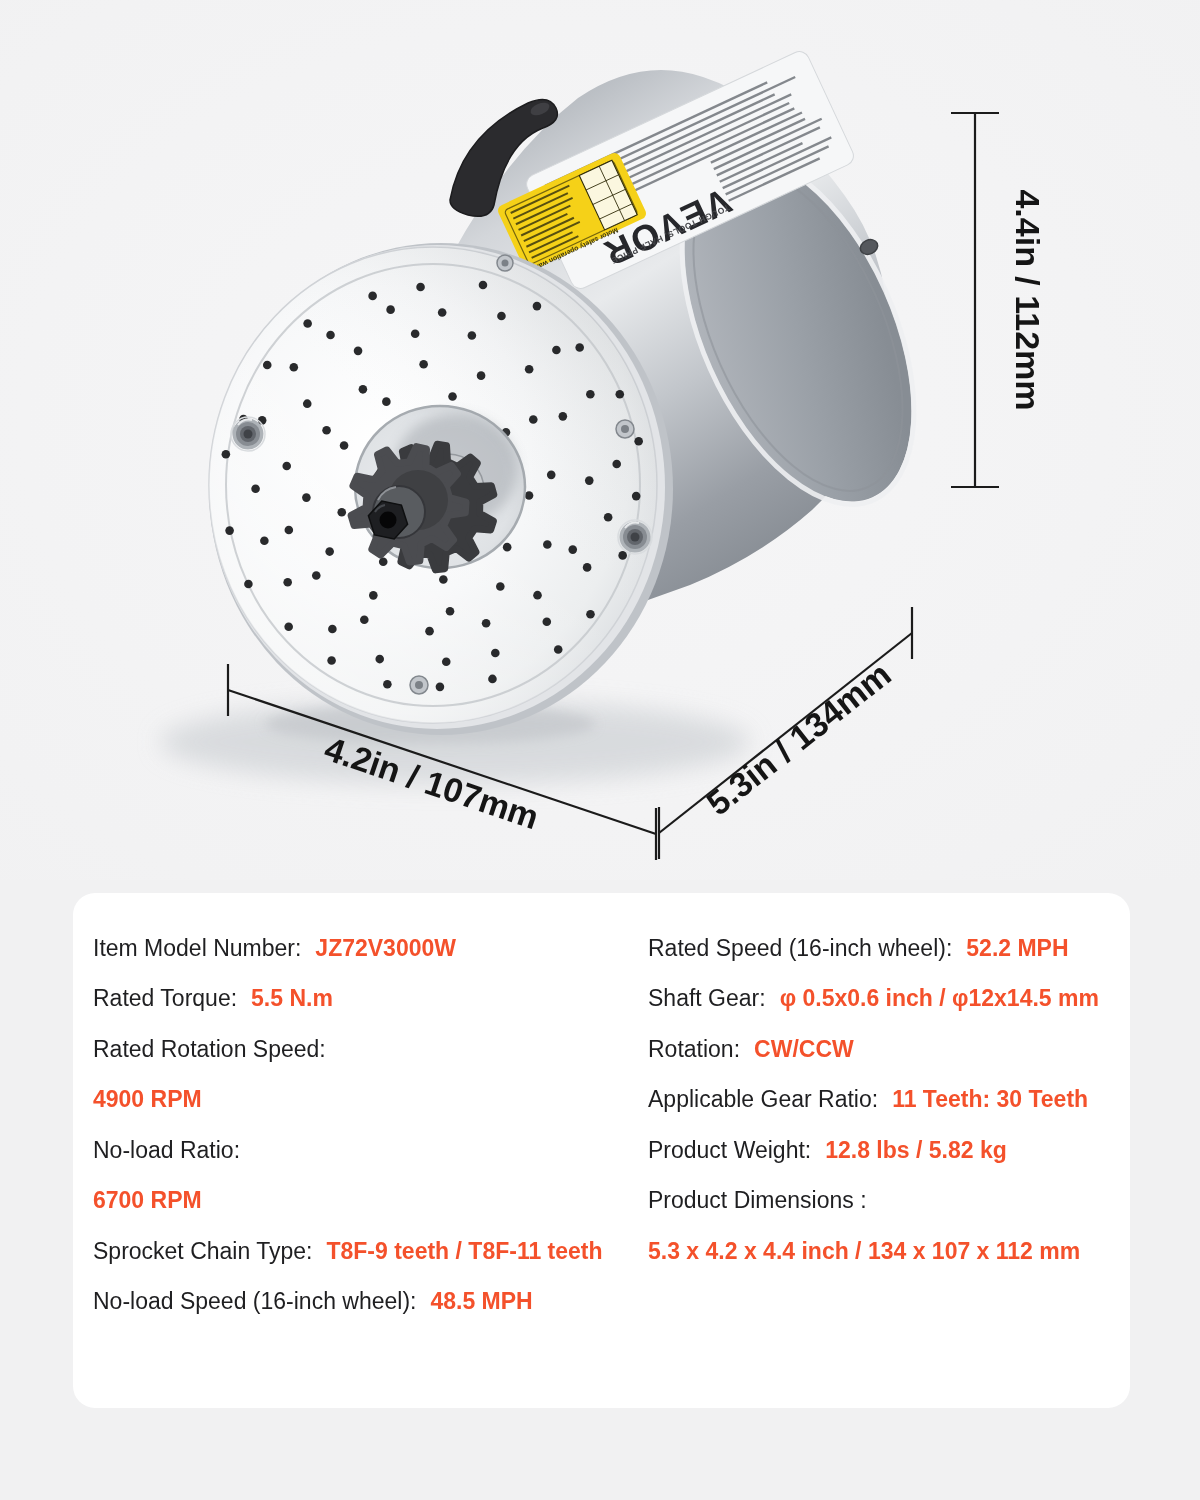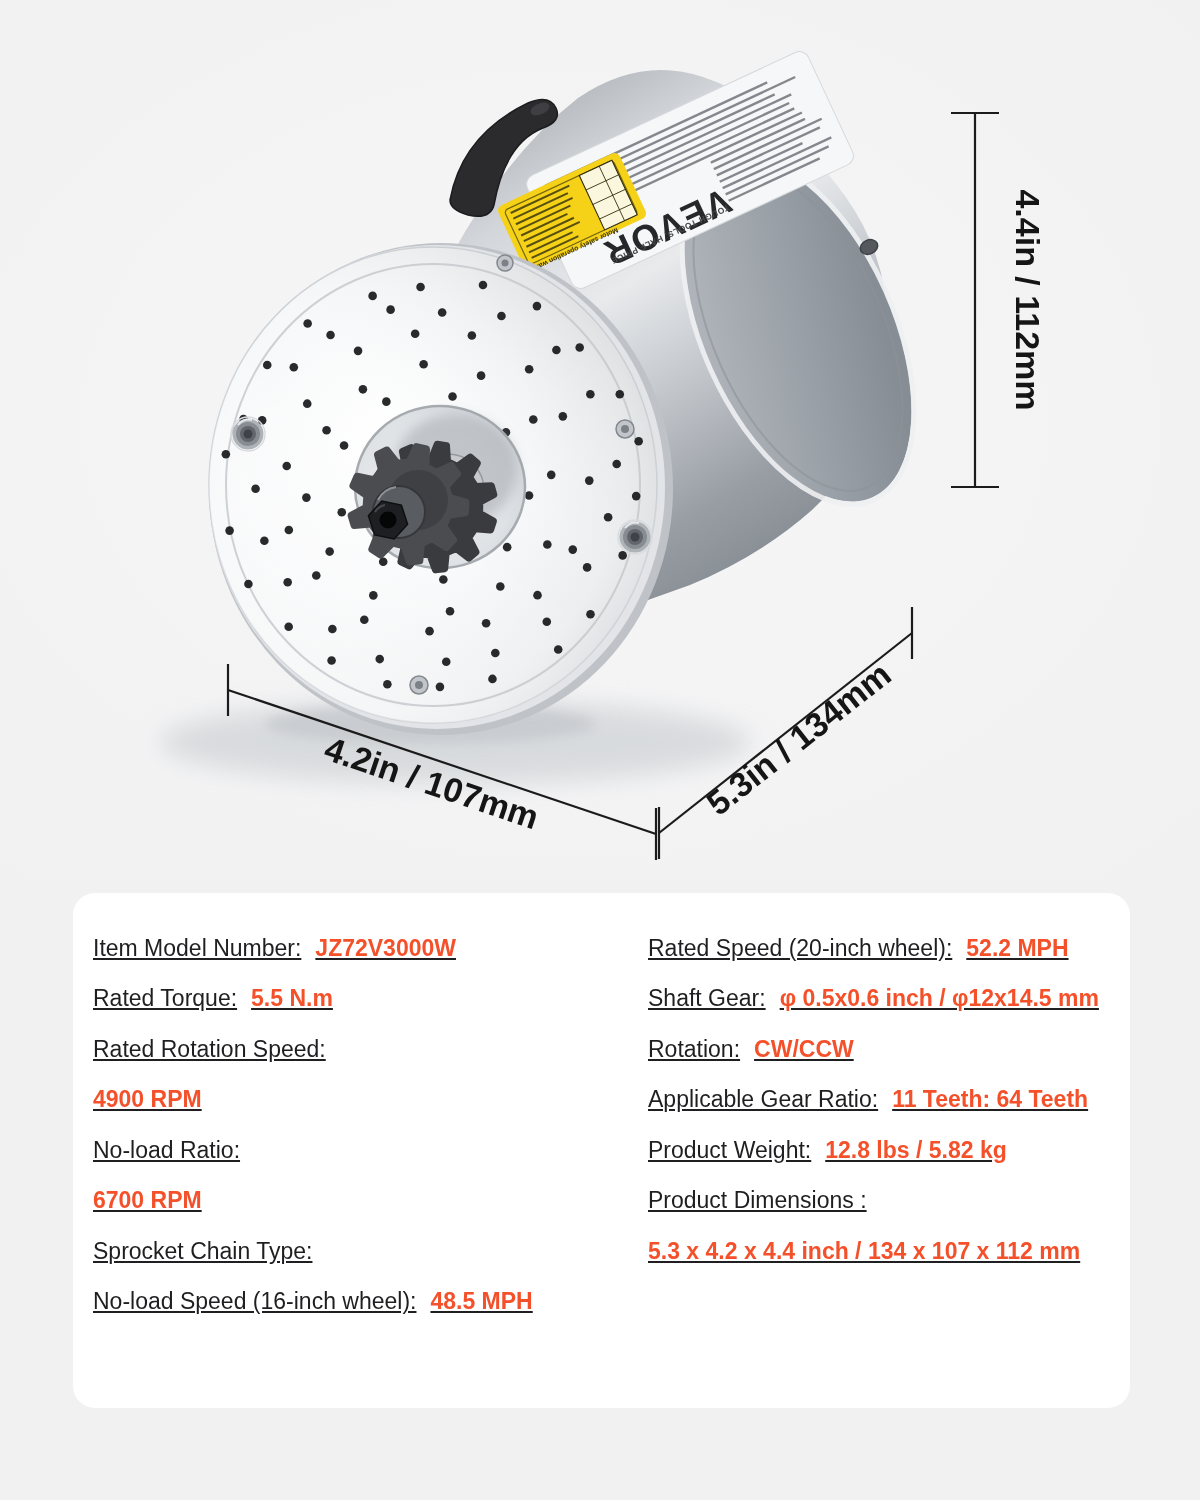--- a/index.html
+++ b/index.html
@@ -7,21 +7,21 @@
          font-family:"Liberation Sans","DejaVu Sans",sans-serif;}
   .photo-svg{position:absolute;left:0;top:0;}
   .dim-label{font:700 34px "Liberation Sans","DejaVu Sans",sans-serif;fill:#151515;}
   .brand-text{font:700 36px "Liberation Sans","DejaVu Sans",sans-serif;fill:#26272b;letter-spacing:2px;}
   .brand-tagline{font:700 8.5px "Liberation Sans","DejaVu Sans",sans-serif;fill:#45464a;letter-spacing:.5px;}
   .warning-text{font:700 7px "Liberation Sans","DejaVu Sans",sans-serif;fill:#3a3512;}
   .spec-card{position:absolute;left:73px;top:893px;width:1057px;height:515px;background:#ffffff;border-radius:22px;}
   .spec-col{position:absolute;top:30px;}
   .col-left{left:20px;width:548px;}
   .col-right{left:575px;width:470px;}
-  .spec-row{height:50.5px;display:flex;align-items:center;font-size:23px;color:#1f1f21;white-space:nowrap;text-decoration:underline;}
+  .spec-row{height:50.5px;display:flex;align-items:center;font-size:23px;color:#1f1f21;white-space:nowrap;}
   .spec-lbl{font-weight:400;color:#1f1f21;}
   .spec-val{font-weight:700;color:#f4512b;text-align:center;}
   .spec-lbl:not(:empty)+.spec-val:not(:empty){margin-left:14px;}
 </style>
 </head>
 <body>
 
 <div class="stage">
 
   <svg class="photo-svg" width="1200" height="880" viewBox="0 0 1200 880">
@@ -313,42 +313,43 @@
       <div class="spec-row">
           <span class="spec-lbl">No-load Ratio:</span>
           <span class="spec-val"></span>
         </div>
       <div class="spec-row">
           <span class="spec-lbl"></span>
           <span class="spec-val">6700 RPM</span>
         </div>
       <div class="spec-row">
           <span class="spec-lbl">Sprocket Chain Type:</span>
+          <span class="spec-val">T8F-9 teeth / T8F-11 teeth</span>
         </div>
       <div class="spec-row">
           <span class="spec-lbl">No-load Speed (16-inch wheel):</span>
           <span class="spec-val">48.5 MPH</span>
         </div>
     </div>
     <div class="spec-col col-right">
       <div class="spec-row">
-          <span class="spec-lbl">Rated Speed (20-inch wheel):</span>
+          <span class="spec-lbl">Rated Speed (16-inch wheel):</span>
           <span class="spec-val">52.2 MPH</span>
         </div>
       <div class="spec-row">
           <span class="spec-lbl">Shaft Gear:</span>
           <span class="spec-val">φ 0.5x0.6 inch / φ12x14.5 mm</span>
         </div>
       <div class="spec-row">
           <span class="spec-lbl">Rotation:</span>
           <span class="spec-val">CW/CCW</span>
         </div>
       <div class="spec-row">
           <span class="spec-lbl">Applicable Gear Ratio:</span>
-          <span class="spec-val">11 Teeth: 64 Teeth</span>
+          <span class="spec-val">11 Teeth: 30 Teeth</span>
         </div>
       <div class="spec-row">
           <span class="spec-lbl">Product Weight:</span>
           <span class="spec-val">12.8 lbs / 5.82 kg</span>
         </div>
       <div class="spec-row">
           <span class="spec-lbl">Product Dimensions :</span>
           <span class="spec-val"></span>
         </div>
       <div class="spec-row">

